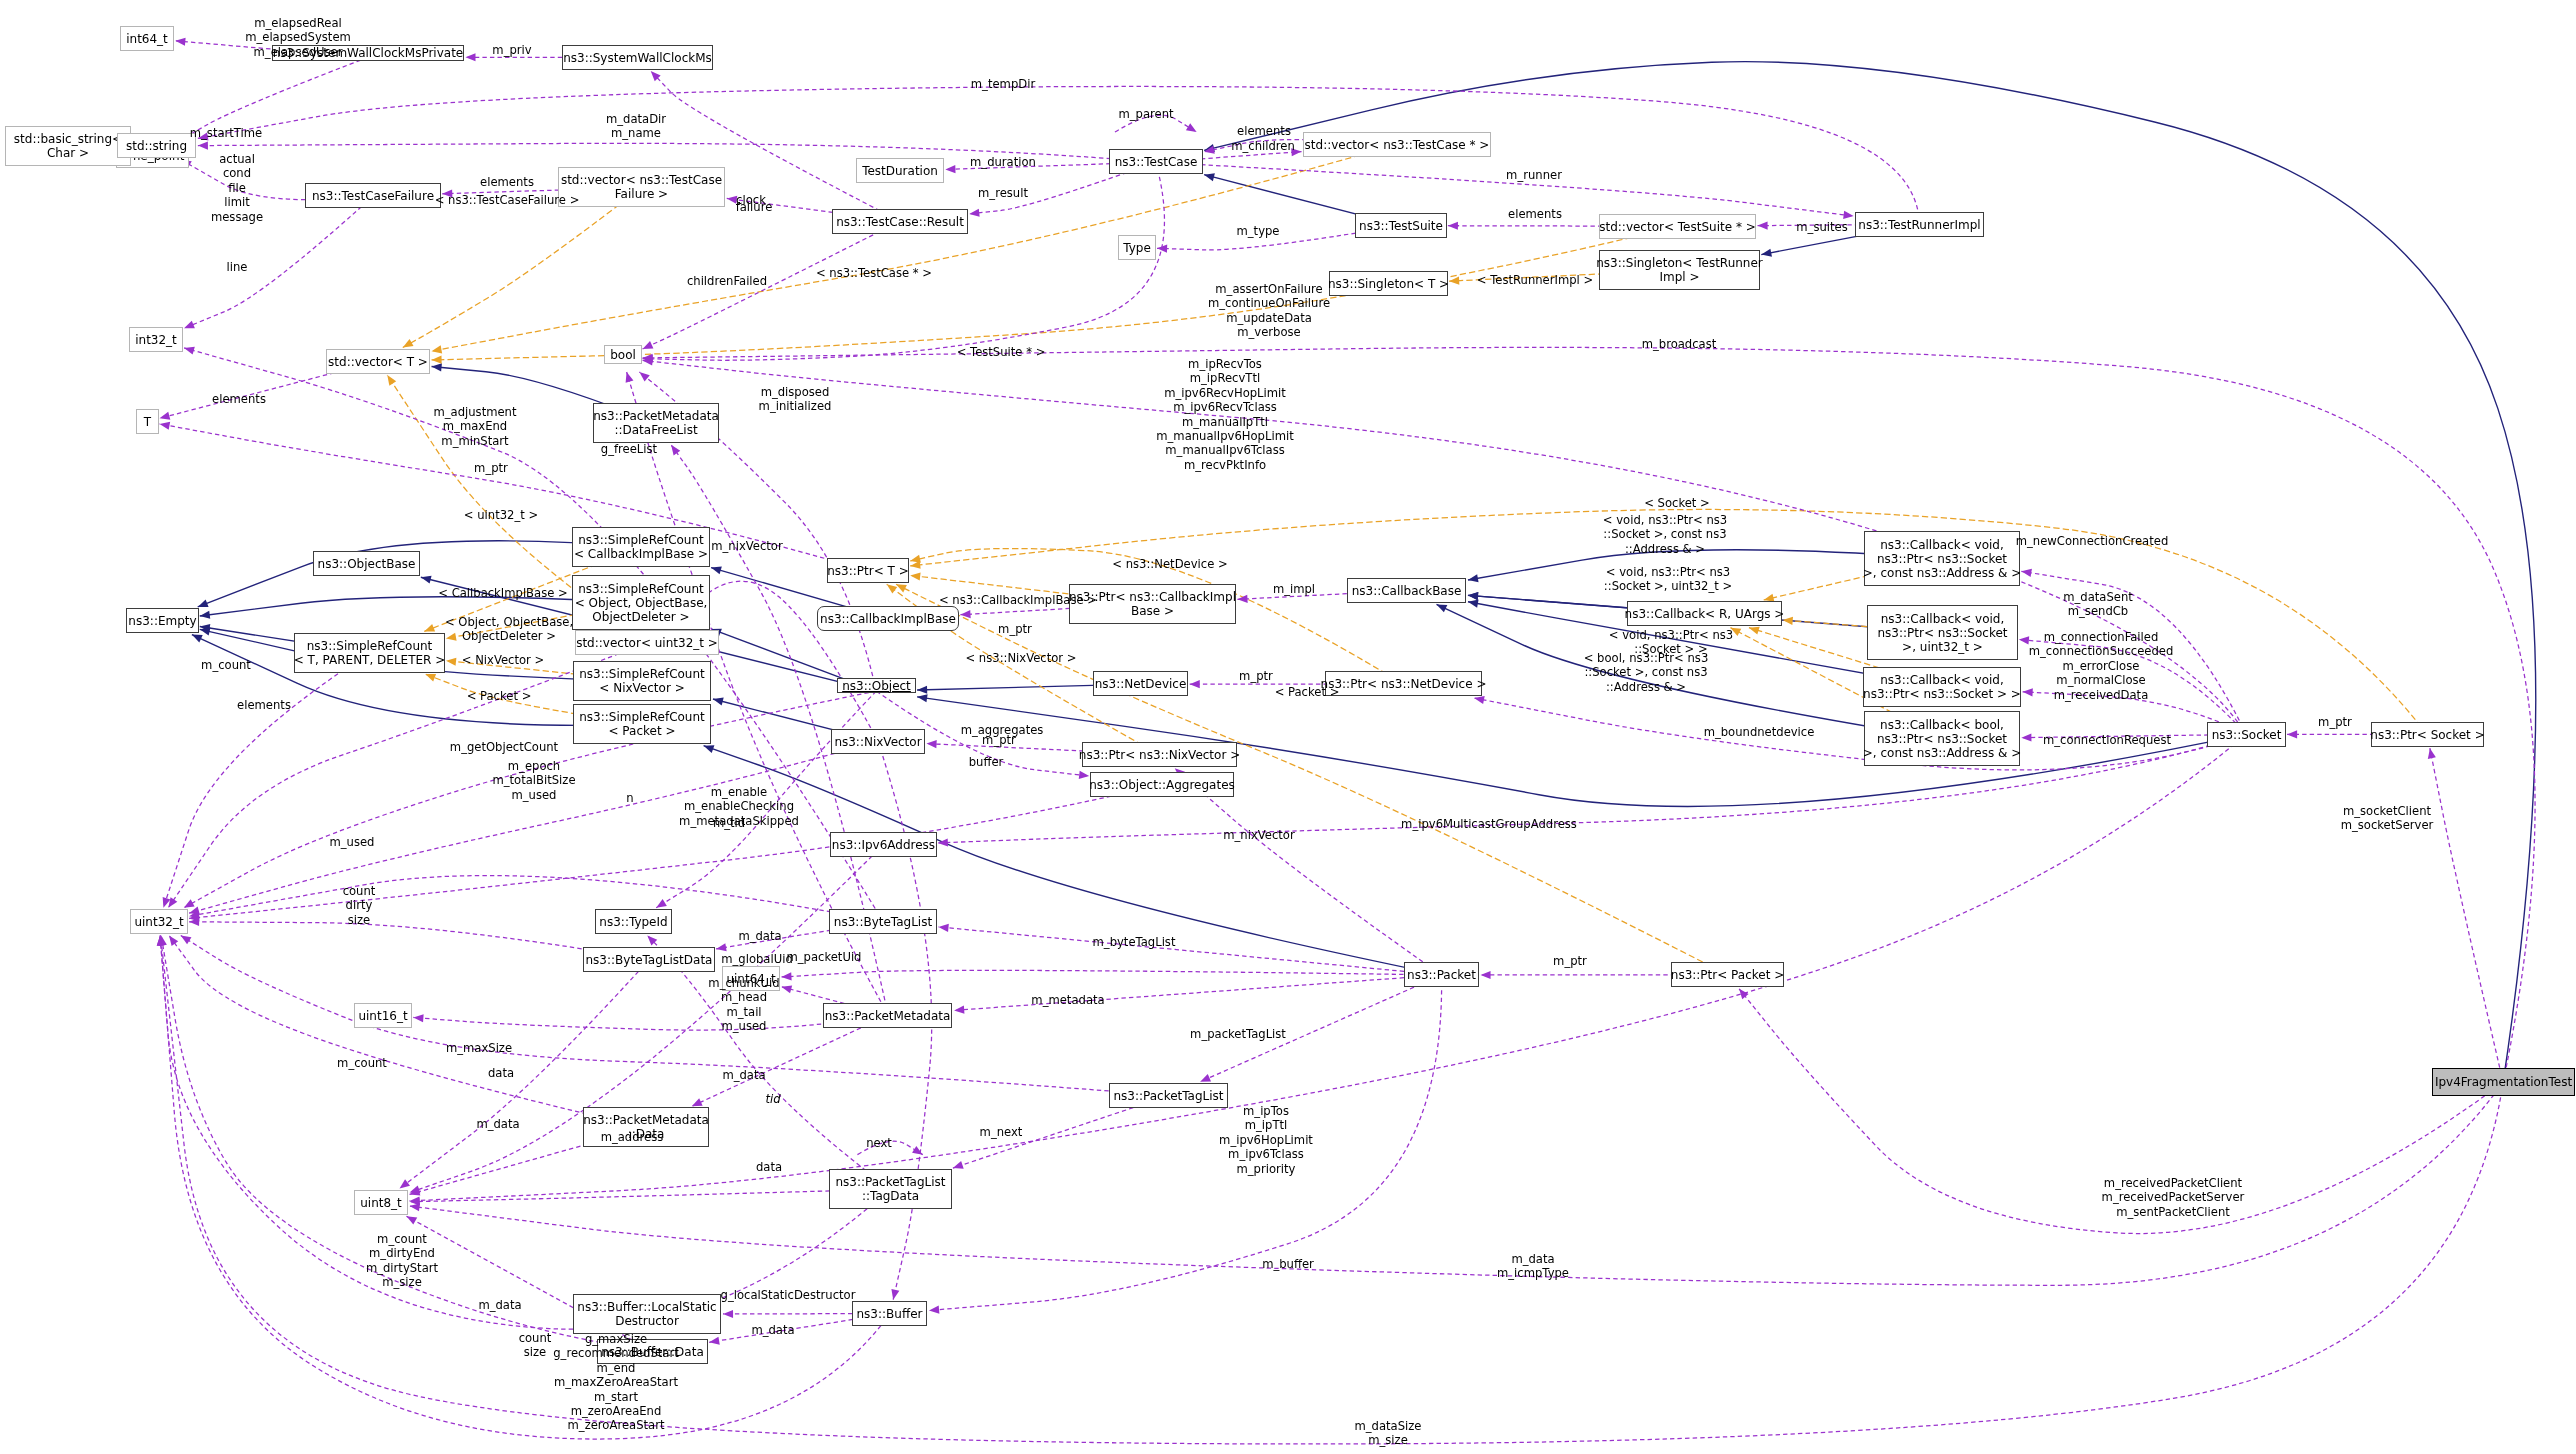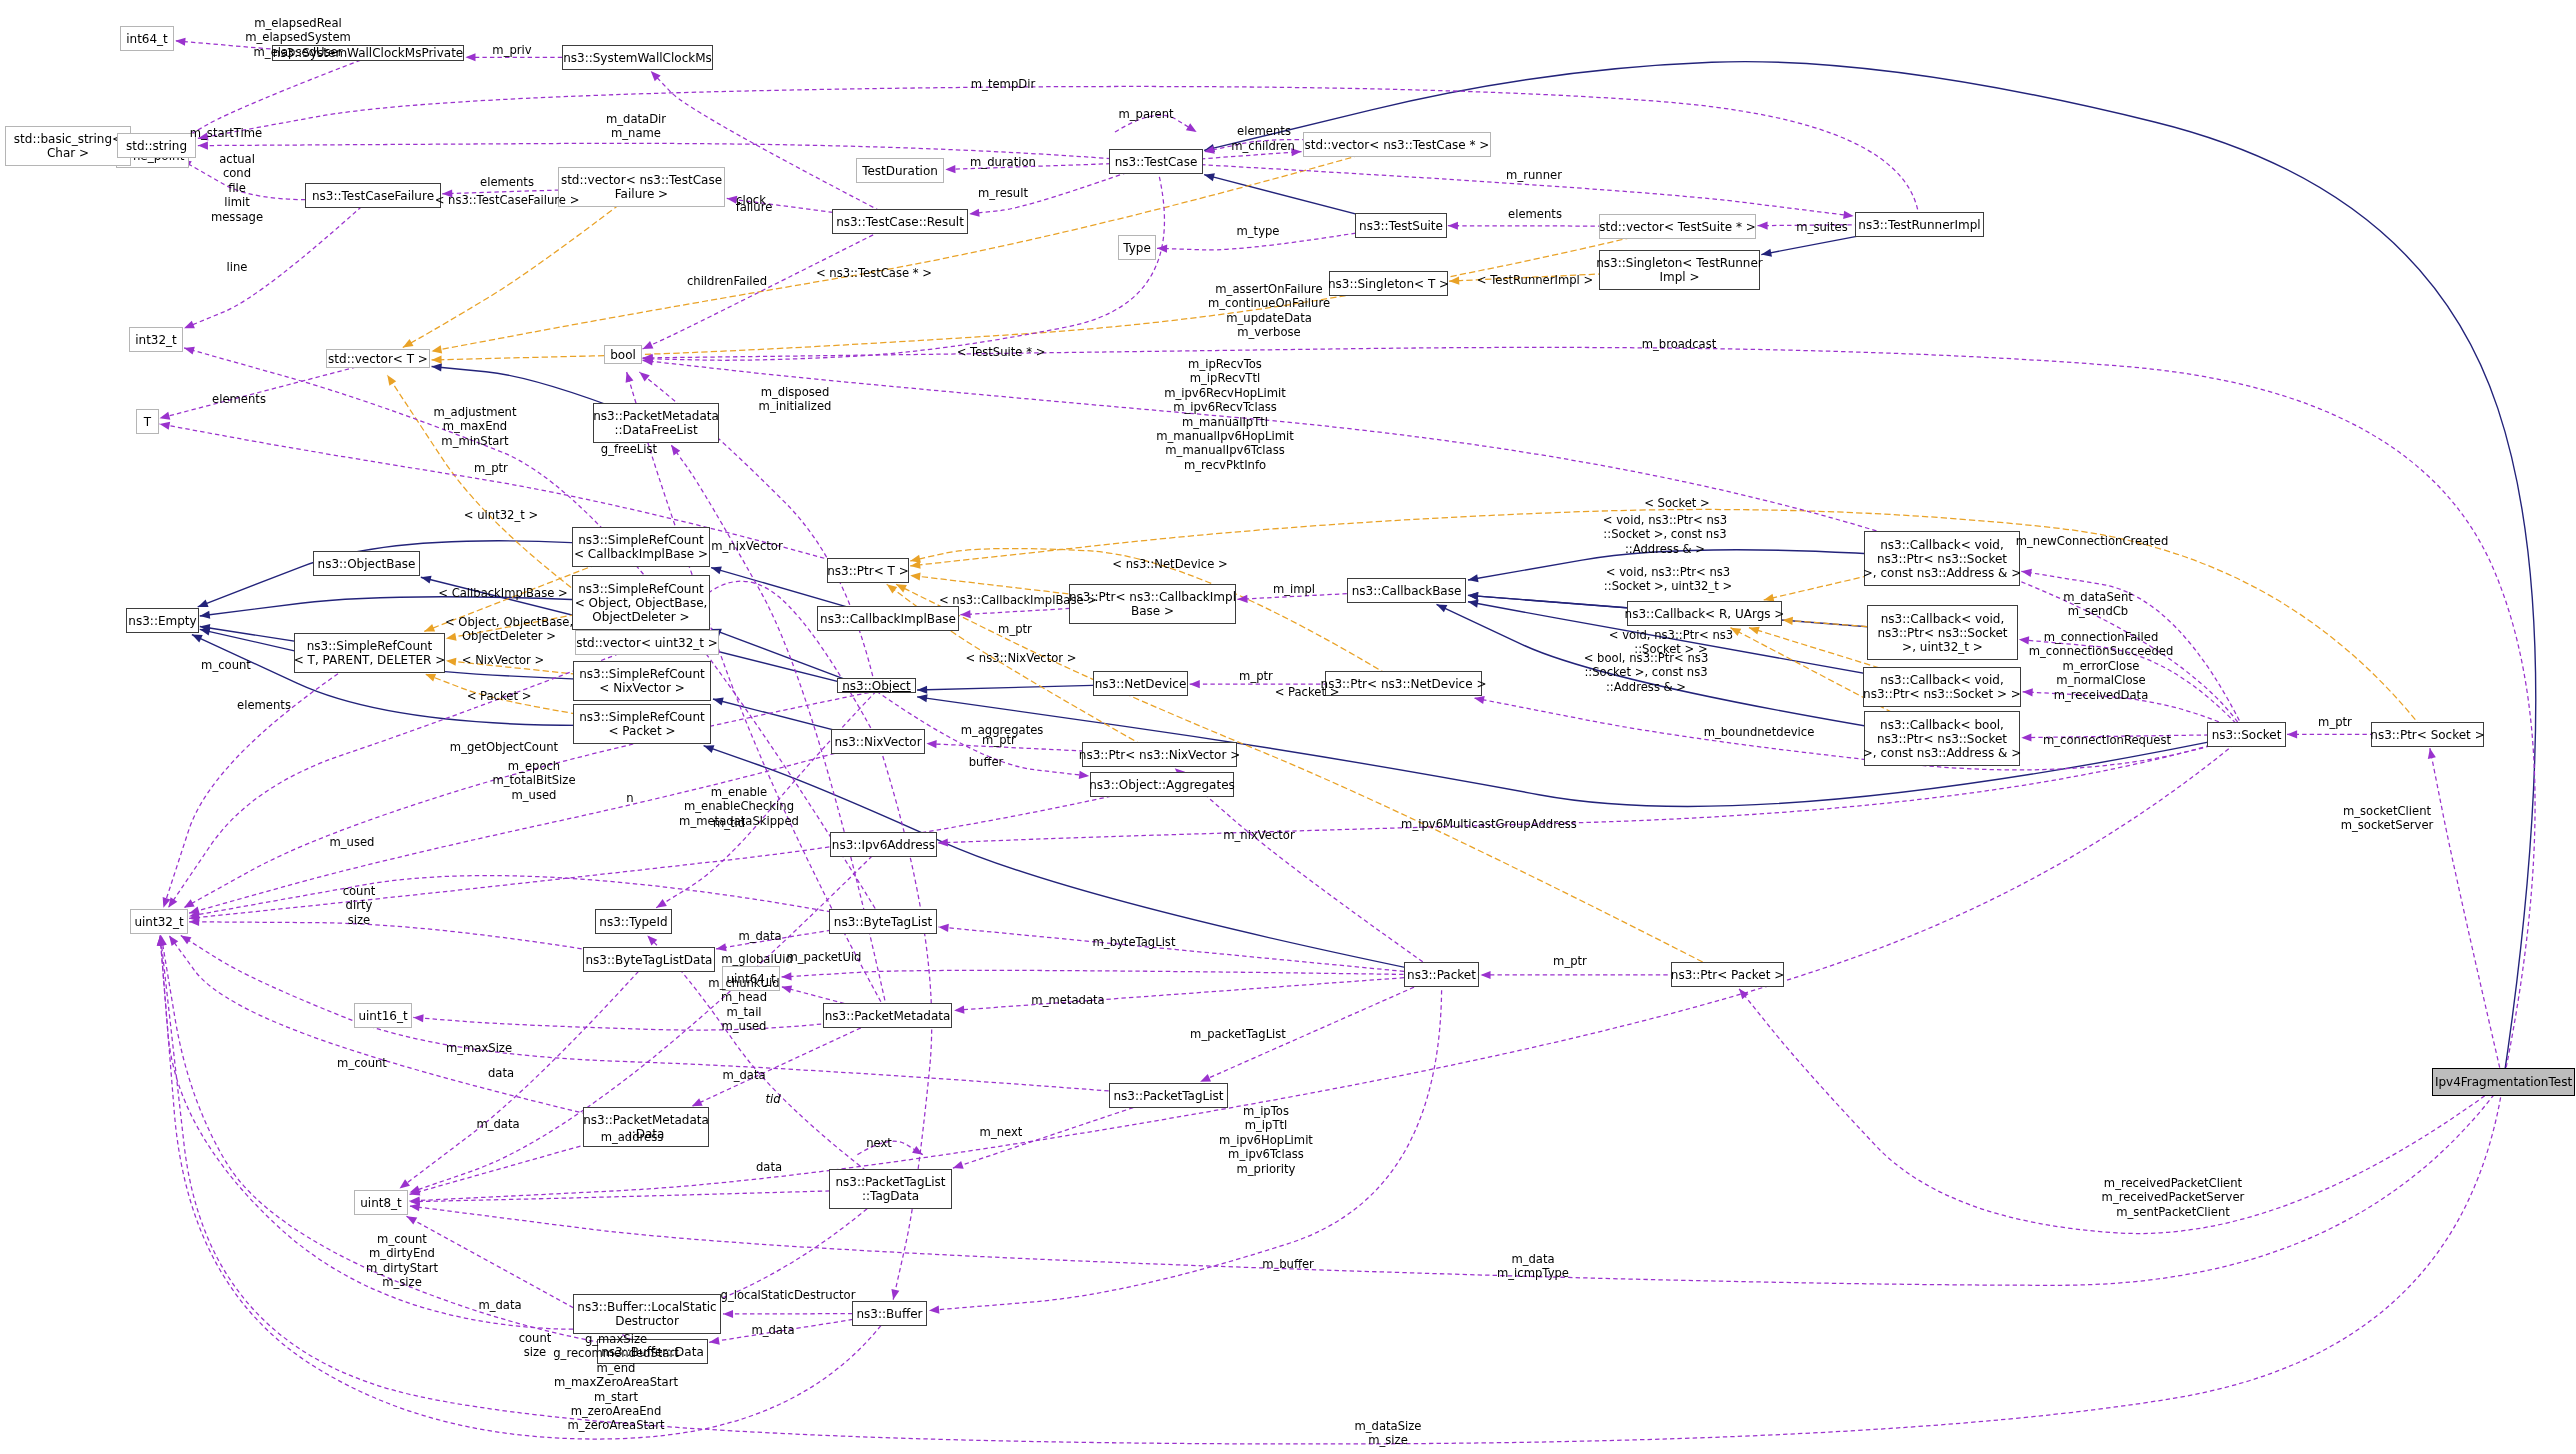--- a/index.html
+++ b/index.html
@@ -525,41 +525,41 @@
     <div class="node class" style="left: 1109px; top: 149px; width: 94px; height: 25px;">ns3::TestCase</div>
     <div class="node ext" style="left: 1303px; top: 132px; width: 188px; height: 25px;">std::vector&lt; ns3::TestCase * &gt;</div>
     <div class="node class" style="left: 1355px; top: 213px; width: 92px; height: 25px;">ns3::TestSuite</div>
     <div class="node ext" style="left: 1118px; top: 235px; width: 38px; height: 25px;">Type</div>
     <div class="node ext" style="left: 1599px; top: 214px; width: 157px; height: 25px;">std::vector&lt; TestSuite * &gt;</div>
     <div class="node class" style="left: 1599px; top: 250px; width: 161px; height: 40px;">ns3::Singleton&lt; TestRunner
 Impl &gt;</div>
     <div class="node class" style="left: 1329px; top: 271px; width: 119px; height: 25px;">ns3::Singleton&lt; T &gt;</div>
     <div class="node class" style="left: 1855px; top: 212px; width: 129px; height: 25px;">ns3::TestRunnerImpl</div>
     <div class="node ext" style="left: 129px; top: 327px; width: 54px; height: 25px;">int32_t</div>
-    <div class="node ext" style="left: 326px; top: 349px; width: 104px; height: 19px;">std::vector&lt; T &gt;</div>
+    <div class="node ext" style="left: 326px; top: 349px; width: 104px; height: 25px;">std::vector&lt; T &gt;</div>
     <div class="node ext" style="left: 604px; top: 345px; width: 38px; height: 19px;">bool</div>
     <div class="node ext" style="left: 136px; top: 409px; width: 22.6px; height: 25px;">T</div>
     <div class="node class" style="left: 593px; top: 403px; width: 126px; height: 40px;">ns3::PacketMetadata
 ::DataFreeList</div>
     <div class="node class" style="left: 313px; top: 551px; width: 107px; height: 25px;">ns3::ObjectBase</div>
     <div class="node class" style="left: 572px; top: 527px; width: 138px; height: 40px;">ns3::SimpleRefCount
 &lt; CallbackImplBase &gt;</div>
     <div class="node class" style="left: 572px; top: 575px; width: 138px; height: 55px;">ns3::SimpleRefCount
 &lt; Object, ObjectBase,
 ObjectDeleter &gt;</div>
     <div class="node ext" style="left: 575px; top: 630px; width: 144px; height: 25px;">std::vector&lt; uint32_t &gt;</div>
     <div class="node class" style="left: 126px; top: 608px; width: 73px; height: 25px;">ns3::Empty</div>
     <div class="node class" style="left: 294px; top: 633px; width: 151px; height: 40px;">ns3::SimpleRefCount
 &lt; T, PARENT, DELETER &gt;</div>
     <div class="node class" style="left: 573px; top: 661px; width: 138px; height: 40px;">ns3::SimpleRefCount
 &lt; NixVector &gt;</div>
     <div class="node class" style="left: 573px; top: 704px; width: 138px; height: 40px;">ns3::SimpleRefCount
 &lt; Packet &gt;</div>
     <div class="node class" style="left: 827px; top: 558px; width: 82px; height: 25px;">ns3::Ptr&lt; T &gt;</div>
-    <div class="node class" style="left: 817px; top: 606px; width: 142px; height: 25px;">ns3::CallbackImplBase</div>
+    <div class="node class" style="left: 817px; top: 606px; width: 142px; height: 25px; border-radius: 7px;">ns3::CallbackImplBase</div>
     <div class="node class" style="left: 1069px; top: 584px; width: 167px; height: 40px;">ns3::Ptr&lt; ns3::CallbackImpl
 Base &gt;</div>
     <div class="node class" style="left: 1347px; top: 578px; width: 119px; height: 25px;">ns3::CallbackBase</div>
     <div class="node class" style="left: 837px; top: 678px; width: 79px; height: 15px; text-decoration: underline;">ns3::Object</div>
     <div class="node class" style="left: 1093px; top: 671px; width: 95px; height: 25px;">ns3::NetDevice</div>
     <div class="node class" style="left: 1325px; top: 671px; width: 157px; height: 25px;">ns3::Ptr&lt; ns3::NetDevice &gt;</div>
     <div class="node class" style="left: 831px; top: 729px; width: 94px; height: 25px;">ns3::NixVector</div>
     <div class="node class" style="left: 1082px; top: 742px; width: 155px; height: 25px;">ns3::Ptr&lt; ns3::NixVector &gt;</div>
     <div class="node class" style="left: 1090px; top: 772px; width: 144px; height: 25px;">ns3::Object::Aggregates</div>
     <div class="node class" style="left: 1627px; top: 601px; width: 155px; height: 25px;">ns3::Callback&lt; R, UArgs &gt;</div>

